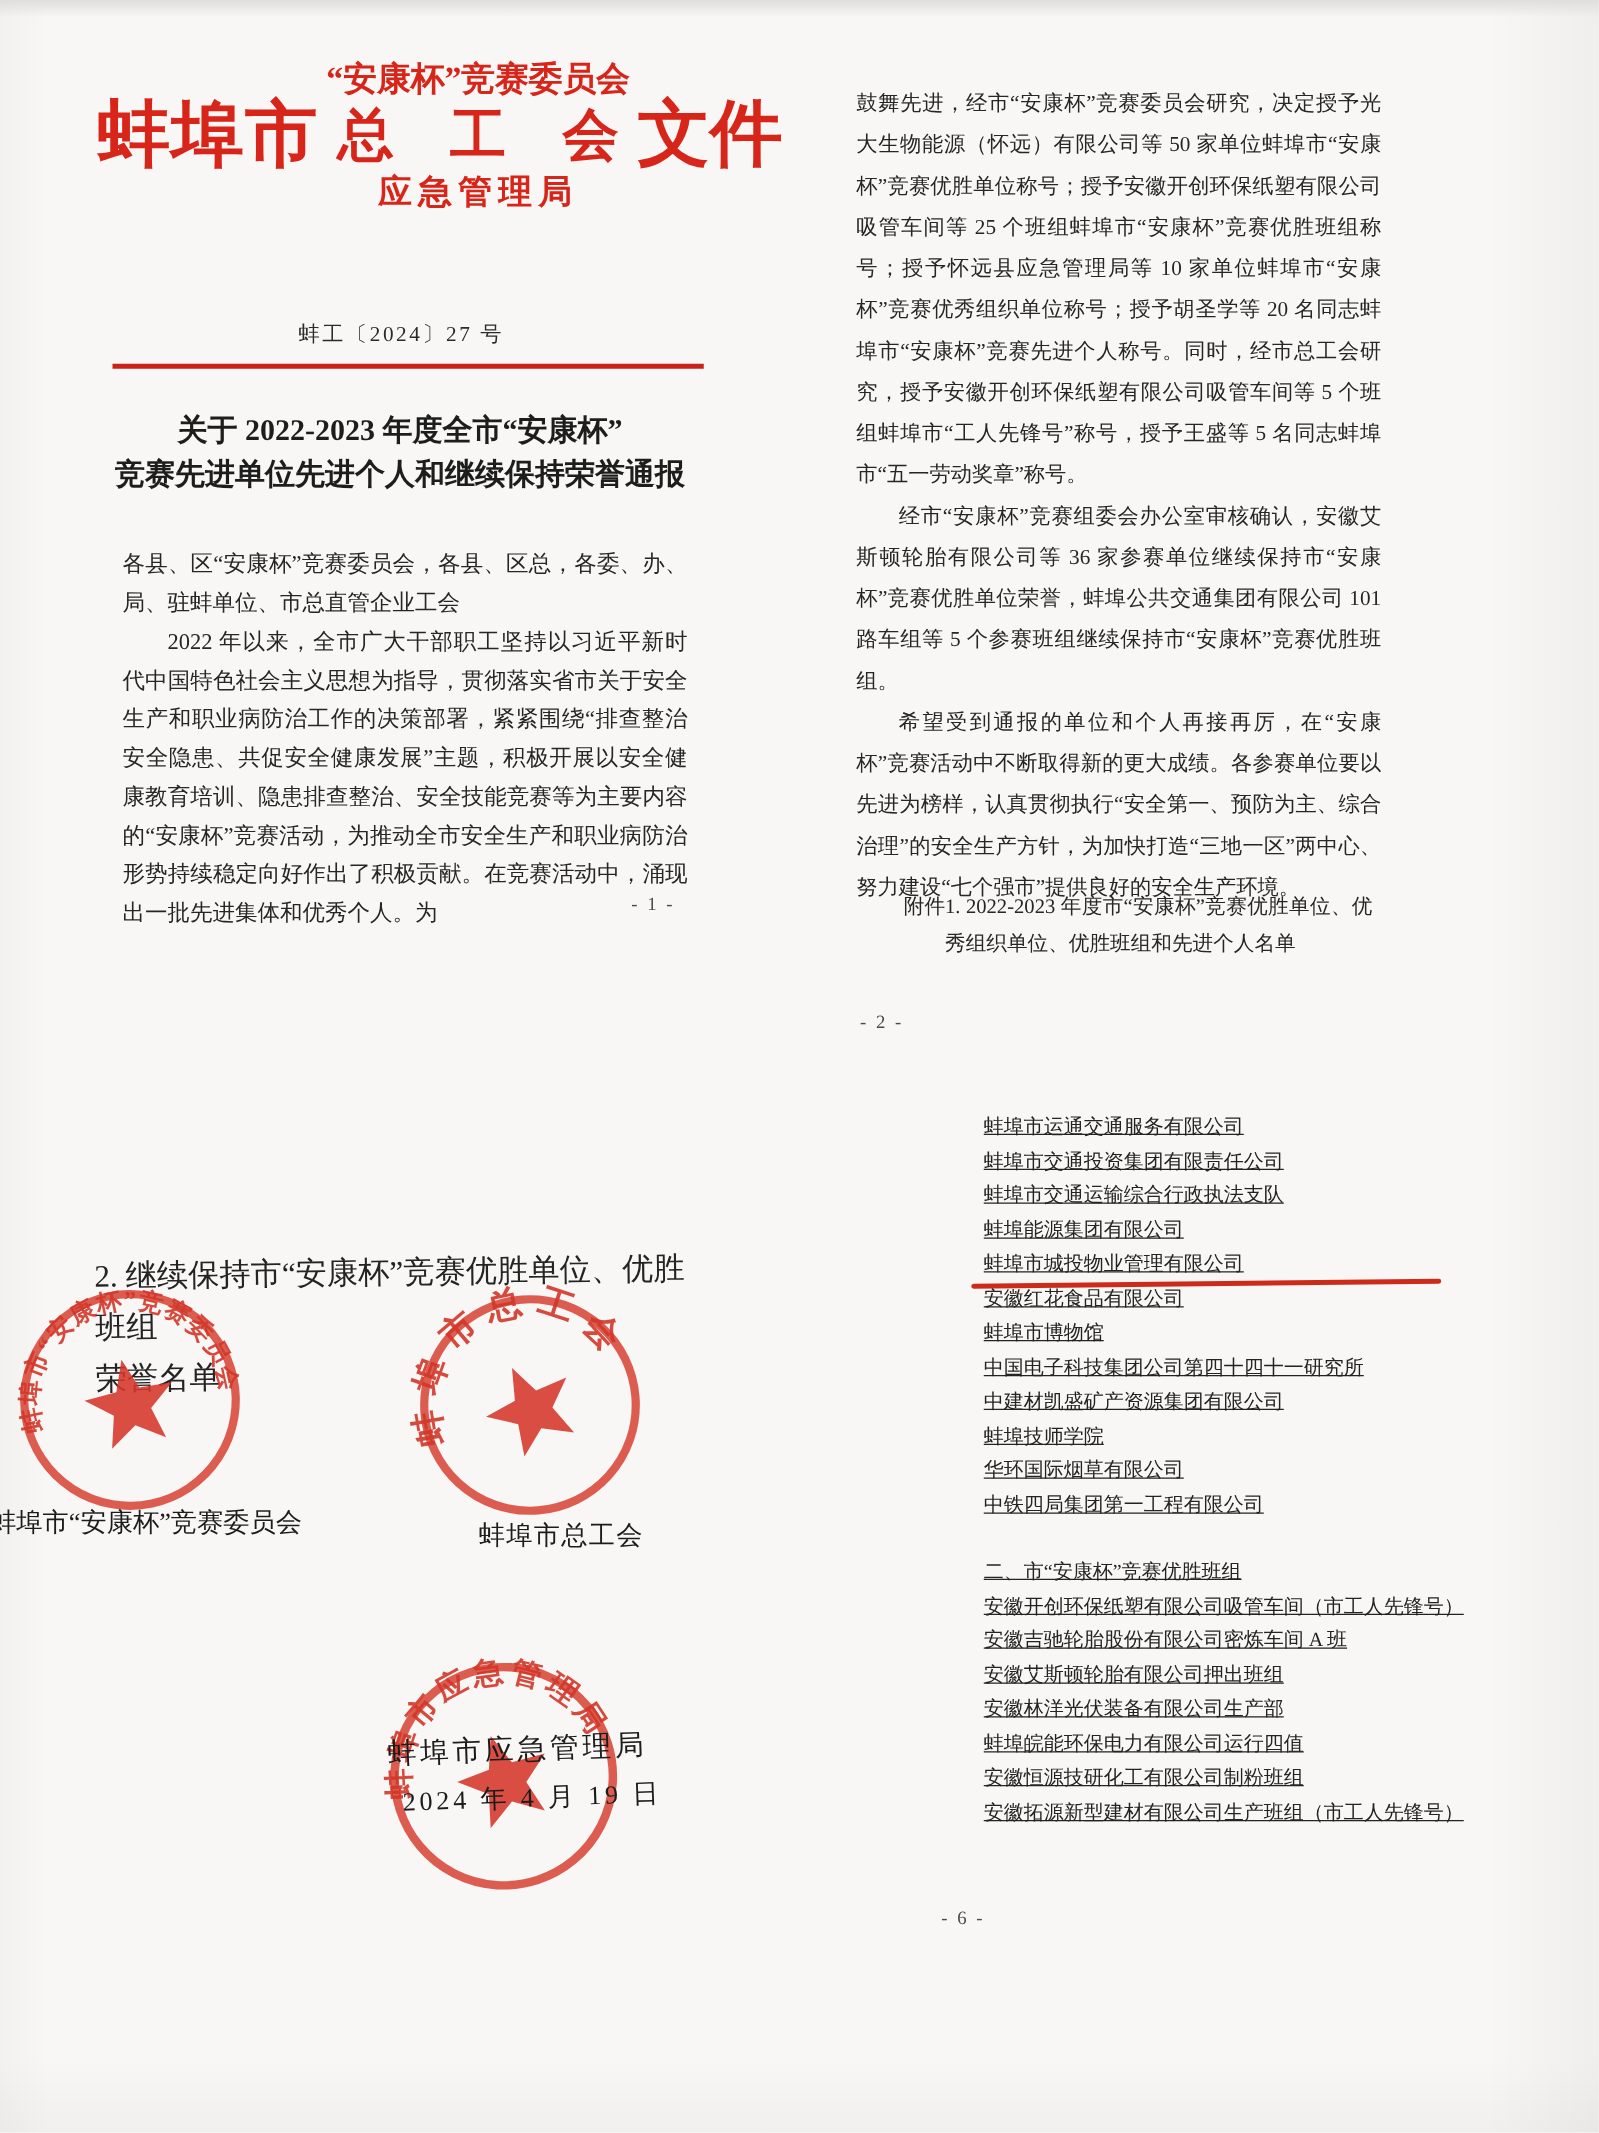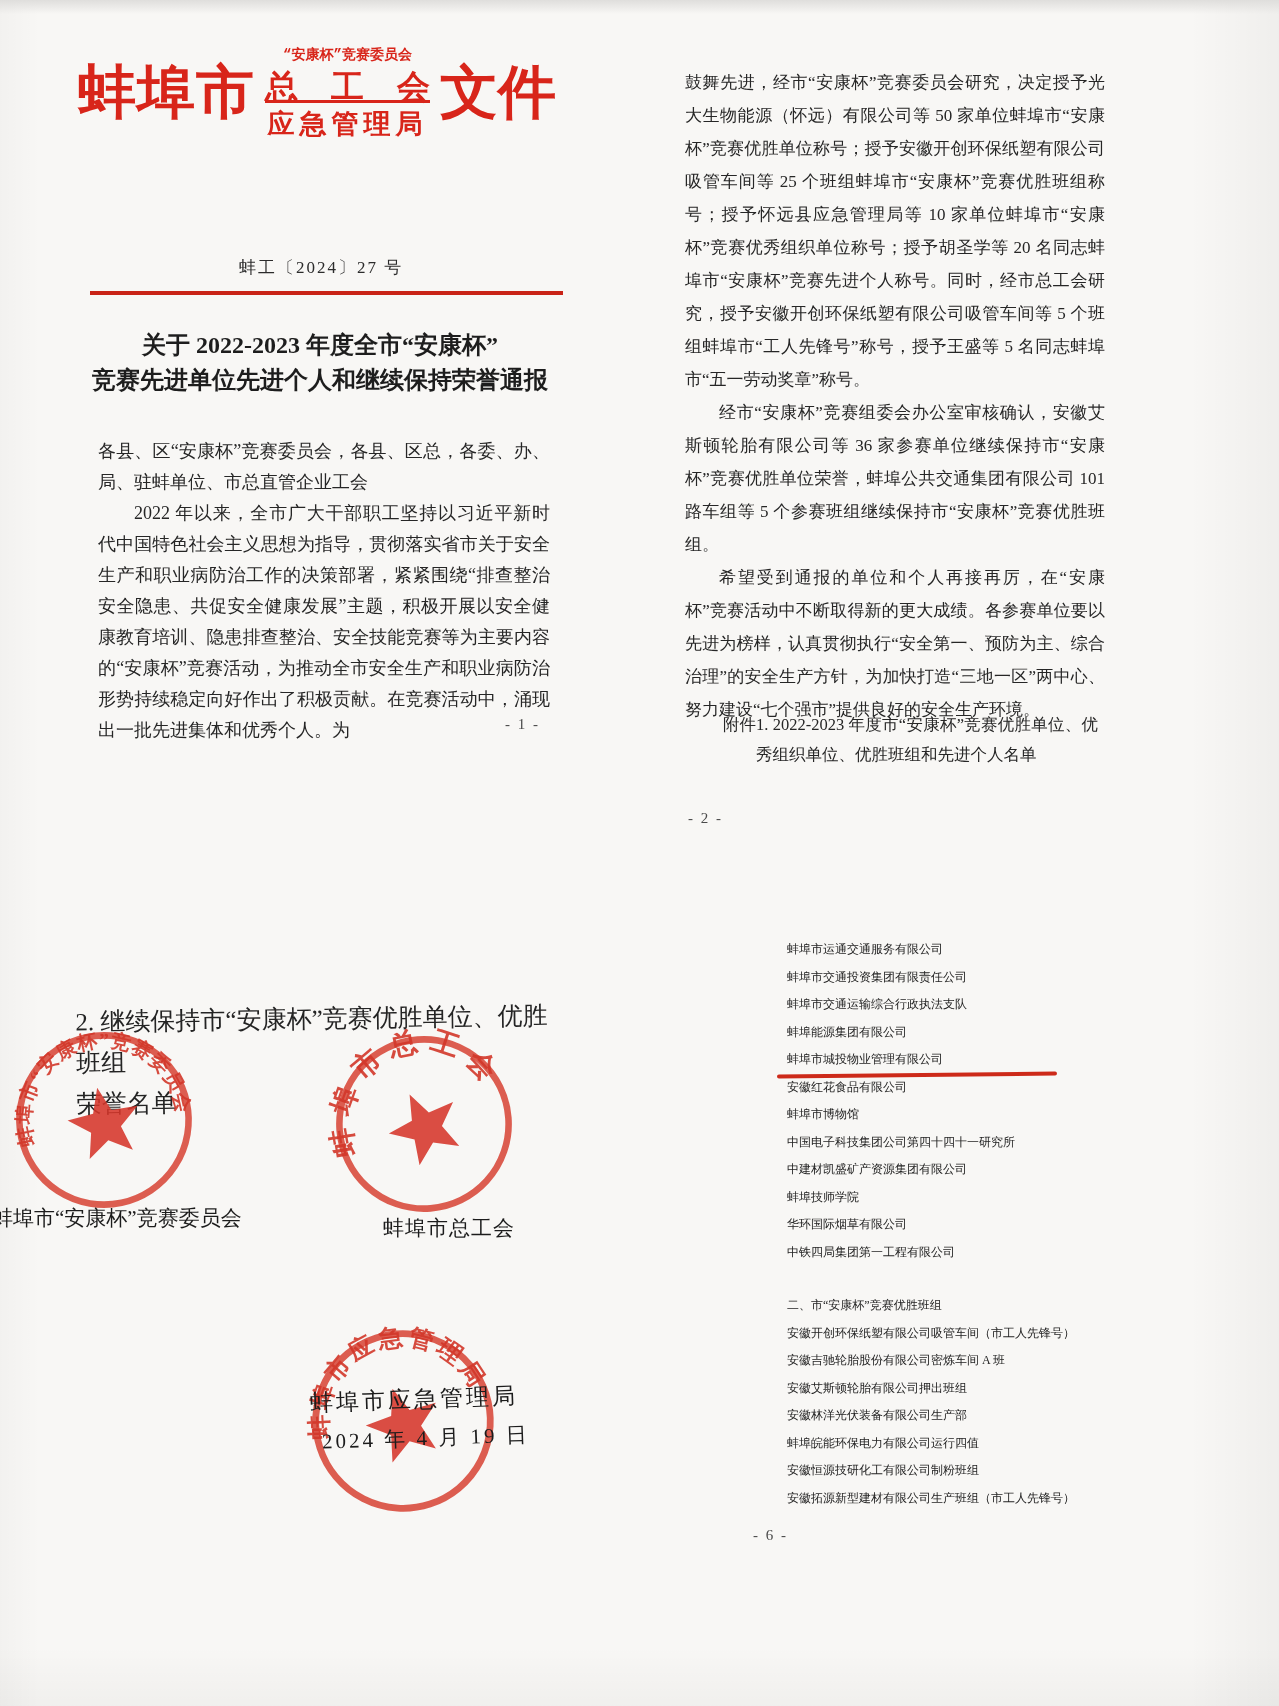--- a/index.html
+++ b/index.html
@@ -15,41 +15,41 @@
       linear-gradient(90deg, rgba(0,0,0,0.025) 0, rgba(0,0,0,0) 40px),
       linear-gradient(270deg, rgba(0,0,0,0.035) 0, rgba(0,0,0,0) 90px),
       linear-gradient(0deg, rgba(0,0,0,0.03) 0, rgba(0,0,0,0) 60px),
       #f8f7f5;
   }
   .abs{position:absolute;}
   
   .header{left:78px;top:16px;width:478px;display:flex;align-items:center;gap:6px;color:#d8251a;font-weight:bold;margin-top:31px;}
   .org-main{font-size:58px;line-height:1;letter-spacing:1px;white-space:nowrap;}
   .org-mid{flex:1;text-align:center;display:flex;flex-direction:column;gap:5px;}
-  .org-mid .mid1{font-size:14px;line-height:1.2;white-space:nowrap;font-family:Liberation Mono, monospace;}
-  .org-mid .mid2{font-size:33px;line-height:1.1;white-space:nowrap;text-decoration:underline;}
+  .org-mid .mid1{font-size:27px;line-height:1.2;white-space:nowrap;}
+  .org-mid .mid2{font-size:45px;line-height:1.1;white-space:nowrap;}
   .org-mid .mid3{font-size:27px;line-height:1.1;letter-spacing:5px;white-space:nowrap;}
   .org-doc{font-size:58px;line-height:1.05;white-space:nowrap;}
   .doc-no{left:0;top:256px;width:642px;text-align:center;font-size:17px;letter-spacing:2px;color:#2b2b2b;}
   .red-rule{left:90px;top:291px;width:473px;height:4px;background:#c92317;}
   
   .title{left:58px;top:328px;width:524px;text-align:center;font-weight:bold;font-size:24px;line-height:35px;color:#1d1d1d;}
   .left-body{left:98px;top:436px;width:452px;font-size:18px;line-height:31px;text-align:justify;}
   .left-body .para{text-indent:2em;}
   .pg-marker{font-size:15px;color:#4a4a4a;letter-spacing:2px;white-space:nowrap;}
   .m1{left:505px;top:716px;}
   .m2{left:688px;top:810px;}
   .m6{left:753px;top:1527px;}
   
   .right-body{left:685px;top:66px;width:420px;font-size:17px;line-height:33px;text-align:justify;}
   .right-body .para{text-indent:2em;}
   .attachment{left:723px;top:710px;display:flex;font-size:16.5px;line-height:30px;}
   .att-text{width:342px;text-align:justify;}
   
-  .right-list{left:787px;top:936px;font-size:12px;line-height:27.5px;color:#232323;white-space:nowrap;}
+  .right-list{left:787px;top:888px;font-size:16px;line-height:27.5px;color:#232323;white-space:nowrap;text-decoration:underline;}
   .list-line{position:relative;}
   .list-line.underlined::after{
     content:"";position:absolute;left:-10px;right:18px;bottom:-3px;height:4px;
     background:#cd2a1a;border-radius:2px;transform:rotate(-0.6deg);
   }
   .section-heading{margin-top:26px;}
   
   .heading2{left:76px;top:998px;width:492px;font-size:25px;line-height:41px;color:#242424;transform:rotate(-0.8deg);}
   .stamp{position:absolute;}
   .stamp svg{width:100%;height:100%;}

